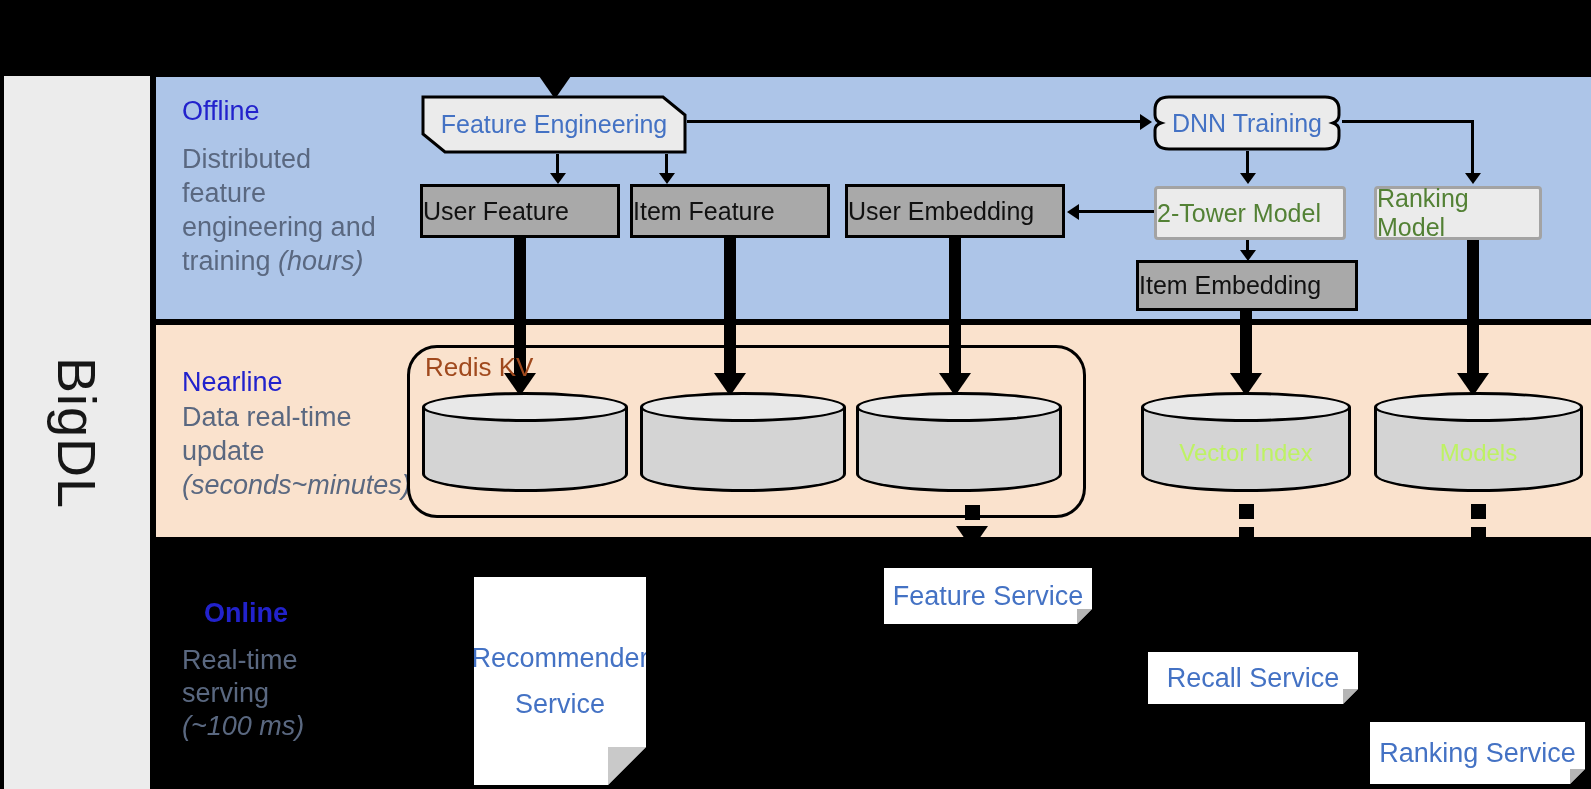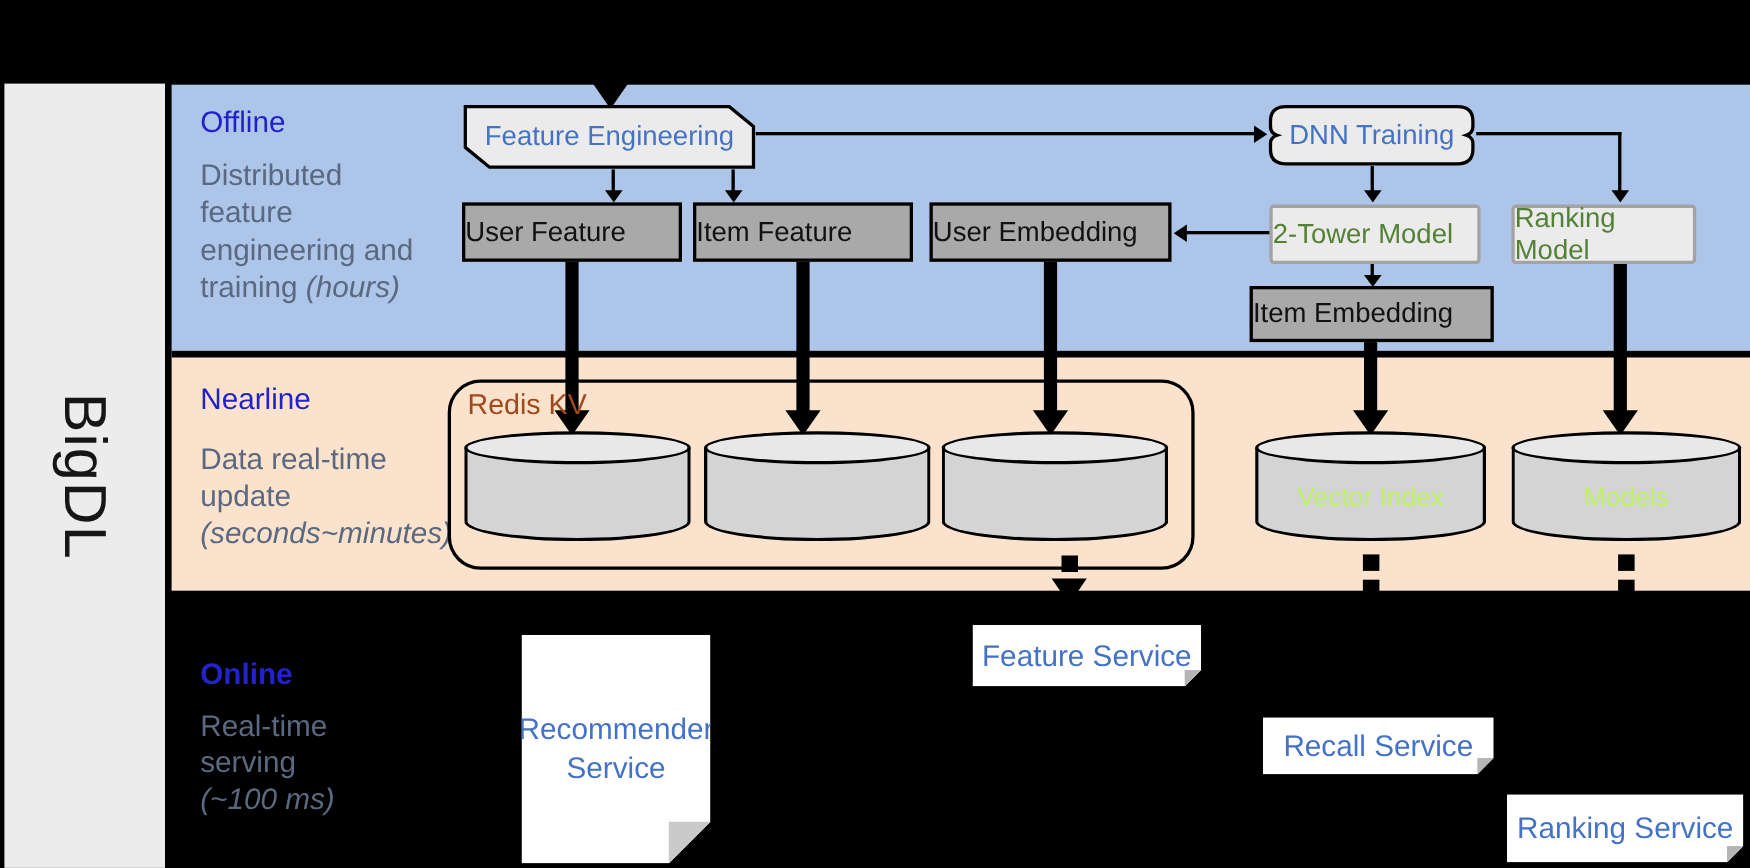--- a/index.html
+++ b/index.html
@@ -12,21 +12,21 @@
   .band-offline{top:77px;height:242px;background:#adc5e8;}
   .band-nearline{top:319px;height:212px;background:#fae2cd;border-top:6px solid #000;}
 
   
   .sidebar{left:4px;top:76px;width:146px;height:713px;background:#ececec;
            display:flex;align-items:center;justify-content:center;}
   .brand{transform:rotate(90deg);white-space:nowrap;font-size:54px;color:#161616;letter-spacing:1px;}
 
   
   .sec-title{font-size:27px;font-weight:500;color:#2222cc;}
-  .sec-title-bold{font-weight:700;}
+  .sec-title-bold{font-weight:700;margin-left:22px;}
   .sec-sub{font-size:27px;color:#5a6880;line-height:34px;}
   .it{font-style:italic;}
 
   
   .node{position:absolute;display:flex;align-items:center;justify-content:flex-start;
         font-size:25px;box-sizing:border-box;}
   .dark-box{background:#a9a9a9;border:3px solid #000;color:#111;}
   .round-box{background:#ebebeb;border:3px solid #a3a3a3;border-radius:4px;color:#538135;}
   .shape-label{position:absolute;left:0;top:0;right:0;bottom:0;display:flex;
         align-items:center;justify-content:center;font-size:25px;color:#4472c4;}
@@ -58,21 +58,21 @@
           border-right:16px solid transparent;border-top:23px solid #000;}
   .dashsq{position:absolute;width:15px;height:15px;background:#000;}
 
   
   .note{position:absolute;background:#fff;display:flex;align-items:center;justify-content:center;
         font-size:27px;color:#4472c4;text-align:center;
         clip-path:polygon(0 0,100% 0,100% calc(100% - 15px),calc(100% - 15px) 100%,0 100%);}
   .note .fold{position:absolute;right:0;bottom:0;width:0;height:0;
         border-top:15px solid #b5b5b5;border-right:15px solid transparent;}
   .doc{position:absolute;background:#fff;display:flex;align-items:center;justify-content:center;
-        font-size:27px;line-height:35px;color:#4472c4;text-align:center;padding:0 6px;box-sizing:border-box;
+        font-size:27px;line-height:46px;color:#4472c4;text-align:center;padding:0 6px;box-sizing:border-box;
         clip-path:polygon(0 0,100% 0,100% calc(100% - 38px),calc(100% - 38px) 100%,0 100%);}
   .doc .fold{position:absolute;right:0;bottom:0;width:0;height:0;
         border-top:38px solid #c9c9c9;border-right:38px solid transparent;}
 </style>
 </head>
 <body>
 
 <div id="stage">
 
   <div class="band band-offline"></div>
@@ -159,21 +159,21 @@
 
   <div class="vshaft" style="left:949px;top:238px;height:136px;"></div>
   <div class="bighead-d" style="left:939px;top:373px;"></div>
 
   <div class="vshaft" style="left:1240px;top:311px;height:63px;"></div>
   <div class="bighead-d" style="left:1230px;top:373px;"></div>
 
   <div class="vshaft" style="left:1467px;top:240px;height:134px;"></div>
   <div class="bighead-d" style="left:1457px;top:373px;"></div>
 
-  <div class="abs sec-title" style="left:182px;top:348px;">Nearline</div>
+  <div class="abs sec-title" style="left:182px;top:367px;">Nearline</div>
   <div class="abs sec-sub" style="left:182px;top:400px;">
     <div>Data real-time</div>
     <div>update</div>
     <div><span></span><span class="it">(seconds~minutes)</span></div>
   </div>
 
   <div class="abs redis-box"></div>
   <div class="abs redis-label">Redis KV</div>
 
   <div class="cyl" style="left:422px;top:392px;width:206px;height:100px;">

